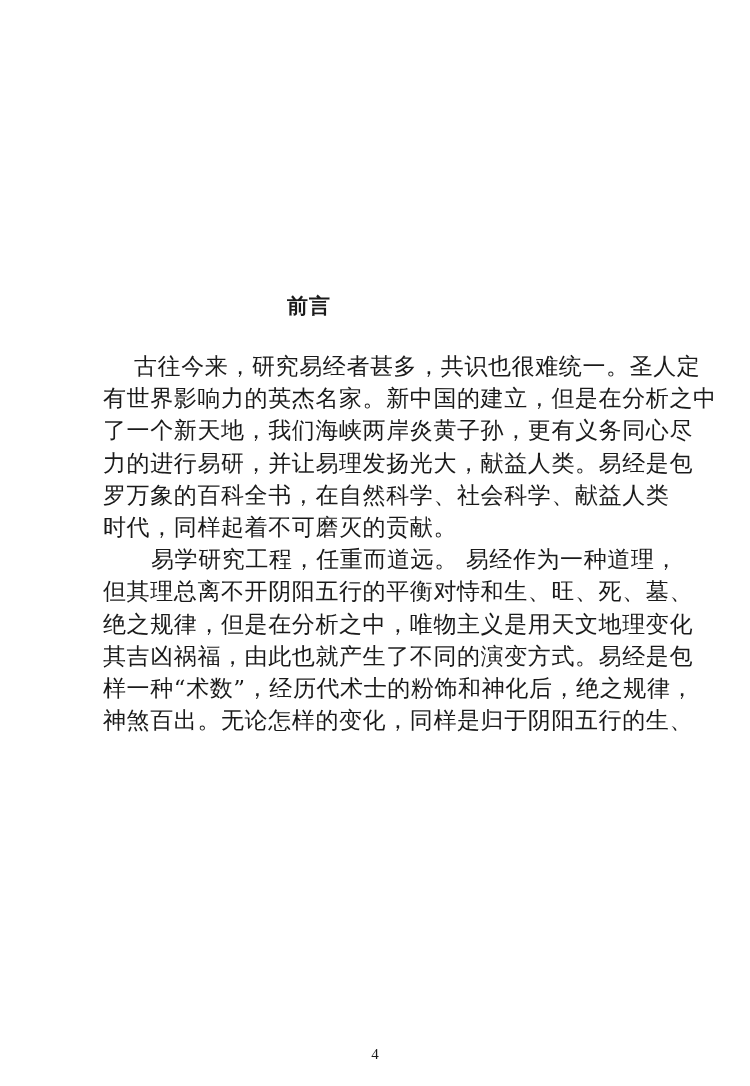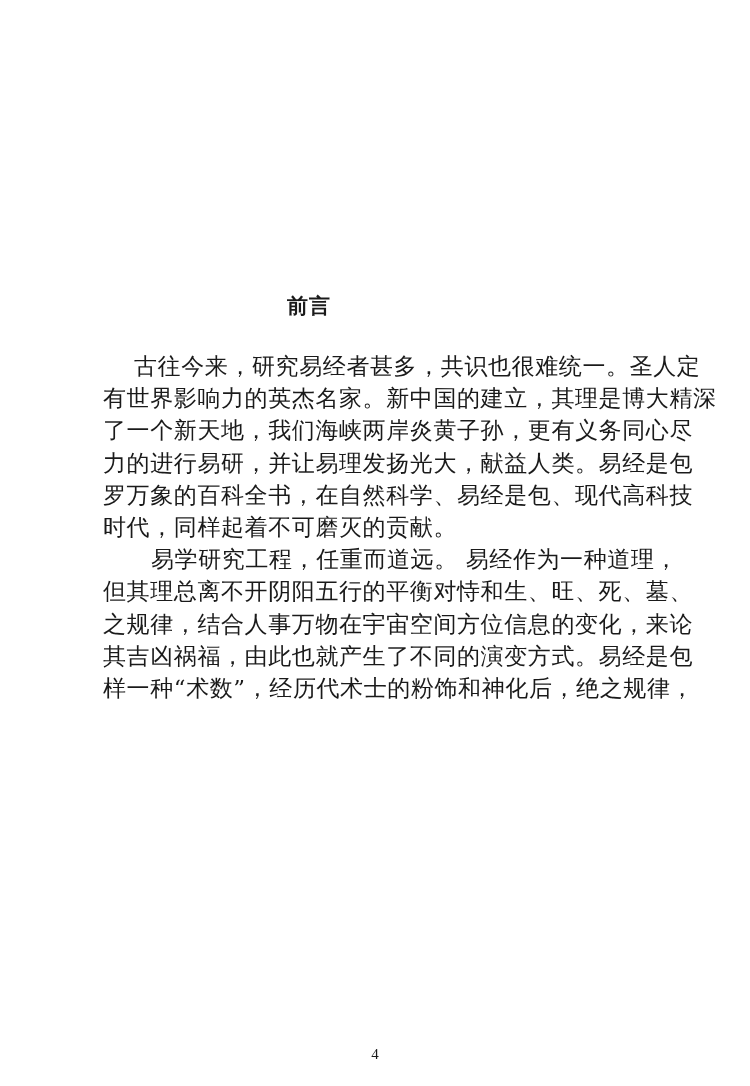--- a/index.html
+++ b/index.html
@@ -31,26 +31,27 @@
     }
   </style>
 </head>
 <body>
 
 <div class="page">
   <div class="title">前言</div>
 
   <div class="body">
     <span class="line indent1">古往今来，研究易经者甚多，共识也很难统一。圣人定</span>
-    <span class="line">有世界影响力的英杰名家。新中国的建立，其理是博大精深</span>
+    <span class="line">有世界影响力的英杰名家。新中国的建立，但是在分析之中</span>
     <span class="line">了一个新天地，我们海峡两岸炎黄子孙，更有义务同心尽</span>
     <span class="line">力的进行易研，并让易理发扬光大，献益人类。易经是包</span>
-    <span class="line">罗万象的百科全书，在自然科学、易经是包、现代高科技</span>
+    <span class="line">罗万象的百科全书，在自然科学、社会科学、献益人类</span>
     <span class="line">时代，同样起着不可磨灭的贡献。</span>
     <span class="line indent2">易学研究工程，任重而道远。 易经作为一种道理，</span>
     <span class="line">但其理总离不开阴阳五行的平衡对恃和生、旺、死、墓、</span>
-    <span class="line">之规律，结合人事万物在宇宙空间方位信息的变化，来论</span>
+    <span class="line">绝之规律，但是在分析之中，唯物主义是用天文地理变化</span>
     <span class="line">其吉凶祸福，由此也就产生了不同的演变方式。易经是包</span>
     <span class="line">样一种“术数”，经历代术士的粉饰和神化后，绝之规律，</span>
+    <span class="line">神煞百出。无论怎样的变化，同样是归于阴阳五行的生、</span>
   </div>
 
   <div class="page-number">4</div>
 </div>
 
 </body></html>

